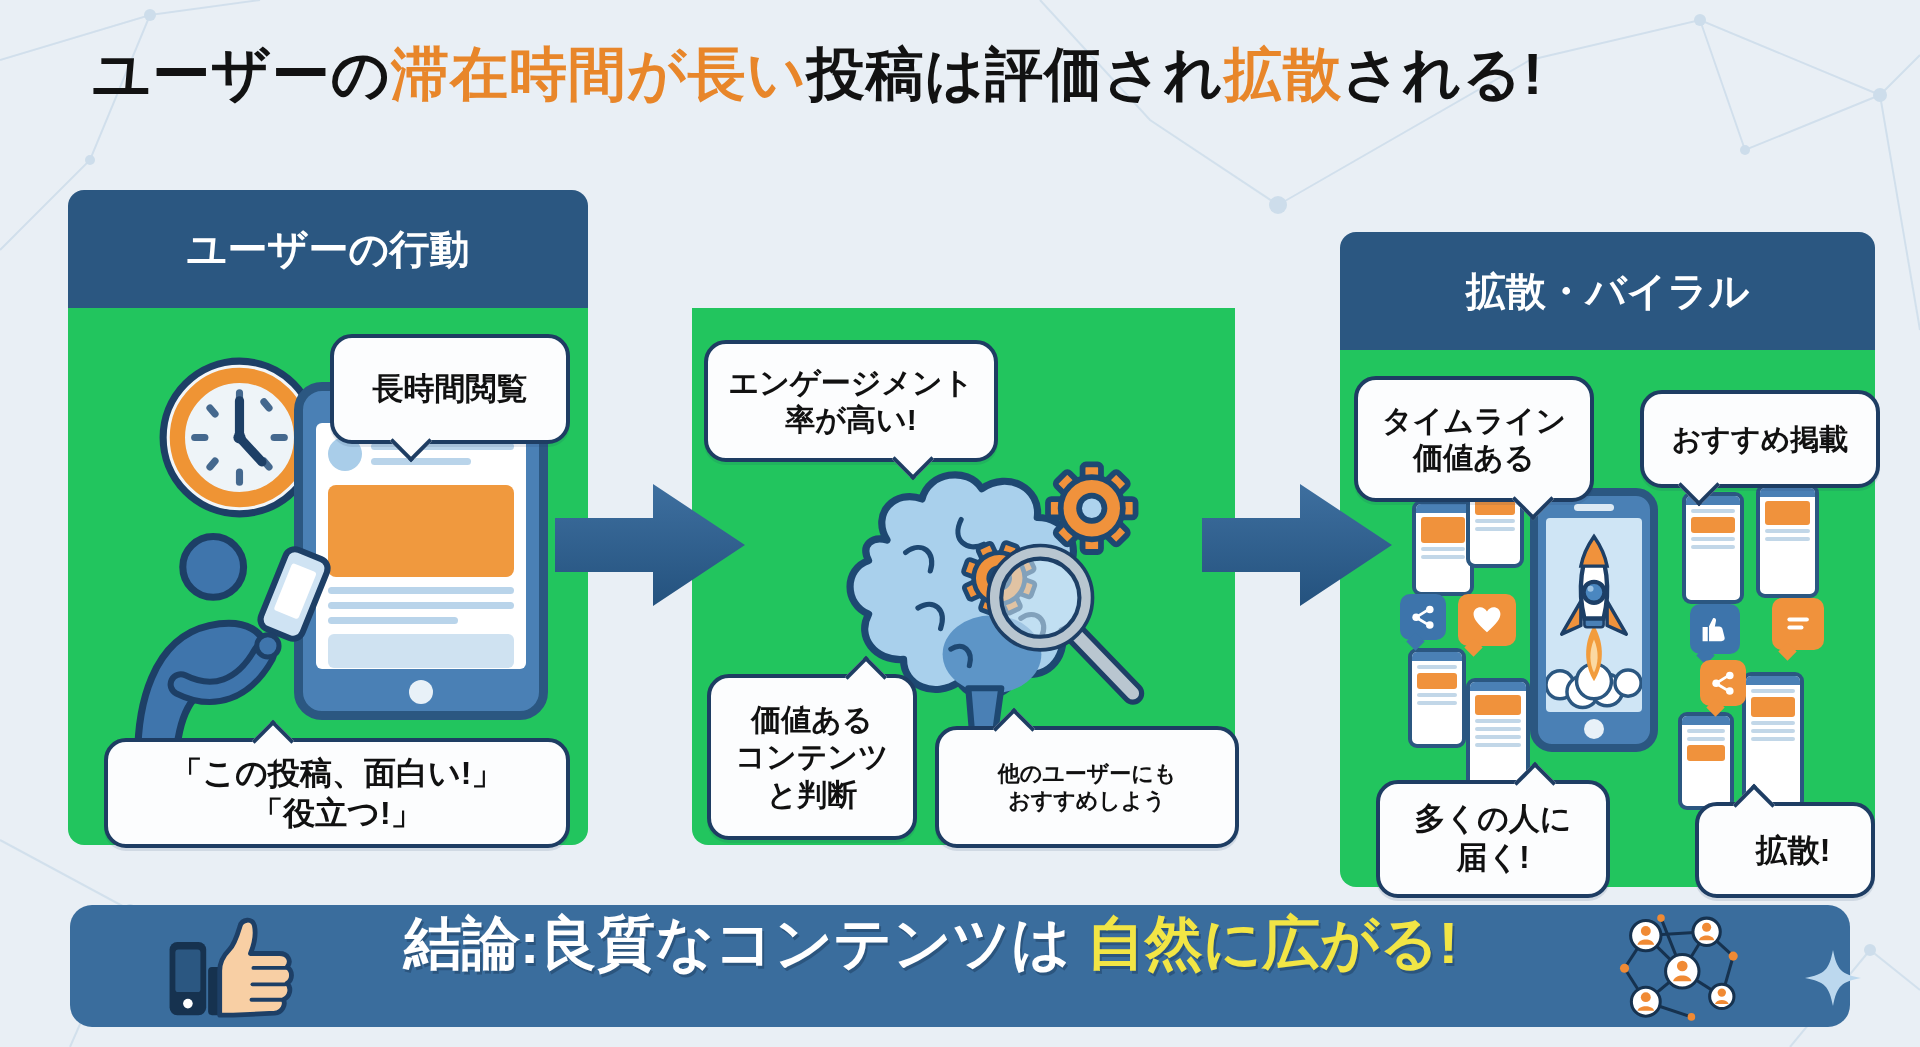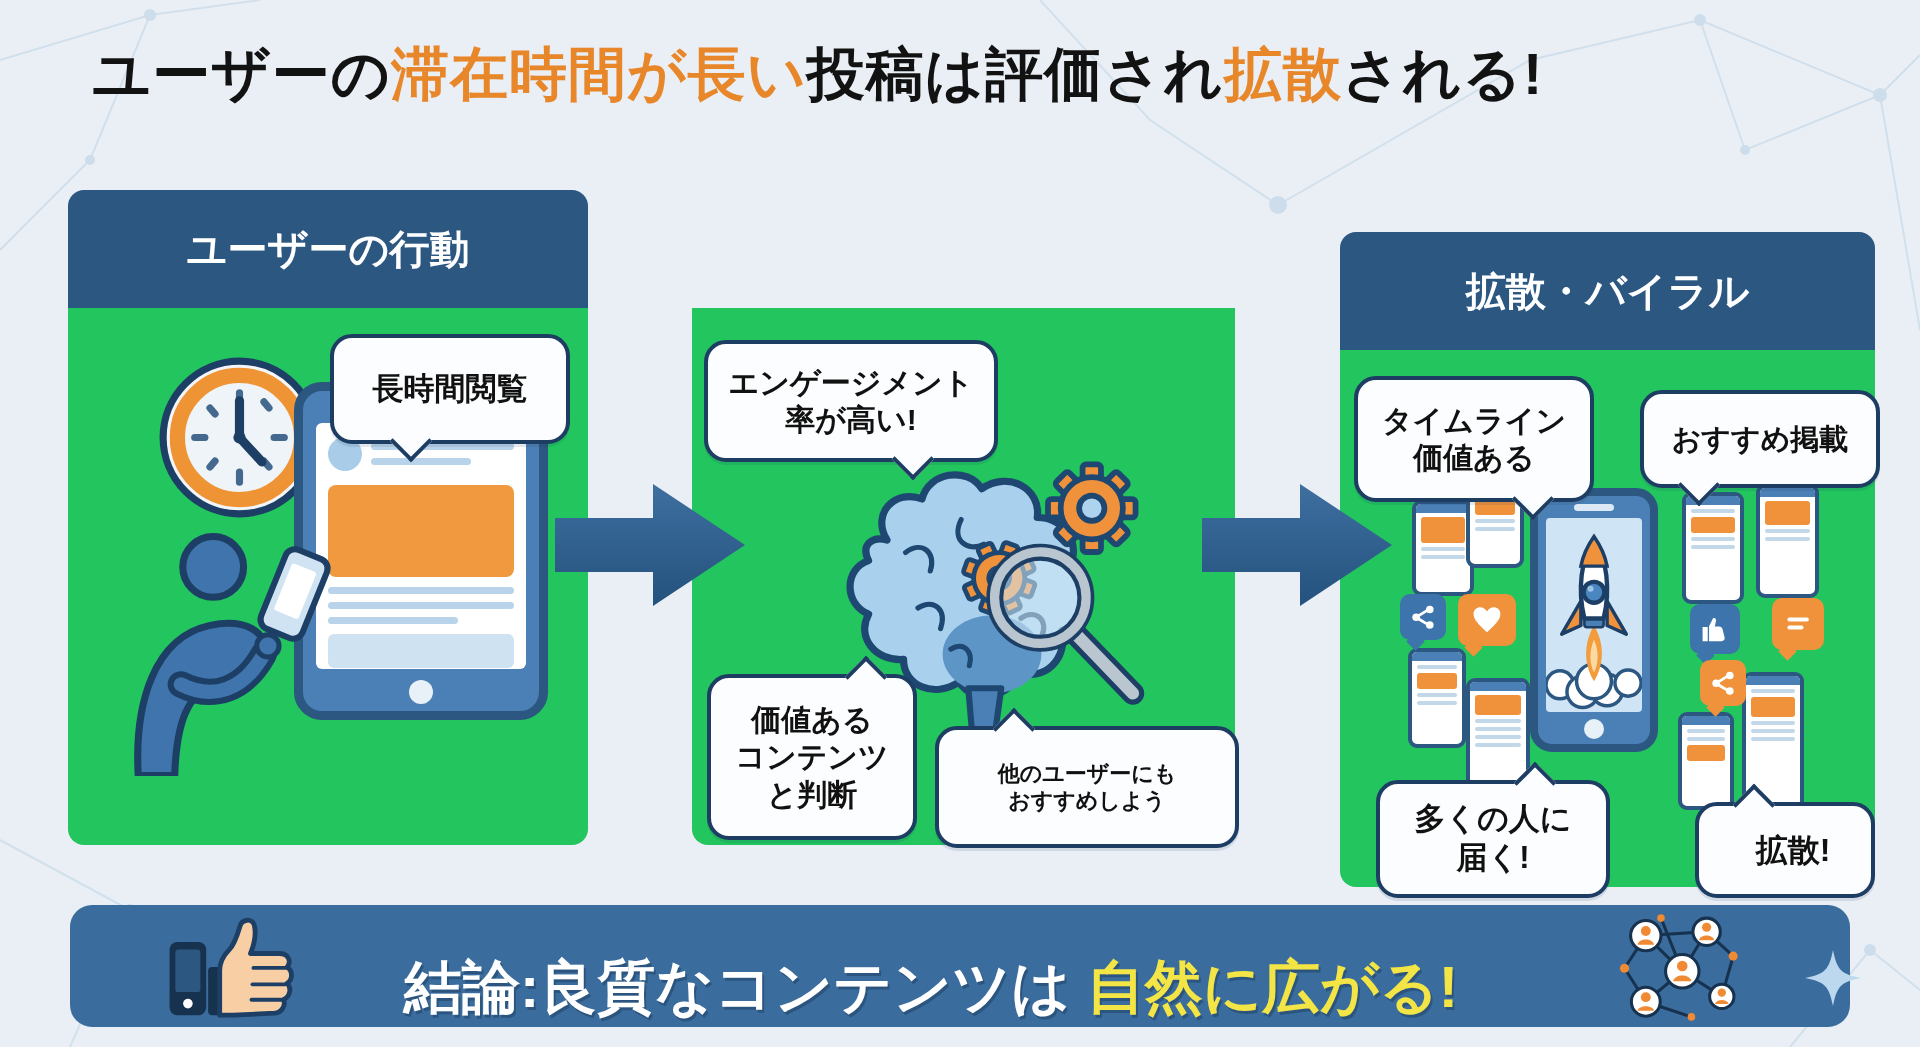--- a/index.html
+++ b/index.html
@@ -140,21 +140,21 @@
   .ib svg { width:62%; height:62%; }
 
   
   .footer {
     position:absolute; left:70px; top:905px; width:1780px; height:122px;
     background:#3a6d9d; border-radius:22px; z-index:2;
   }
   .f-thumb { position:absolute; left:92px; top:8px; width:152px; height:106px; }
   .f-text {
     position:absolute; left:262px; right:320px; top:0; bottom:0;
-    display:flex; align-items:flex-end; justify-content:center;
+    display:flex; align-items:flex-start; justify-content:center;
     font-size:58px; font-weight:900; color:#fff; white-space:nowrap;
     text-shadow:2px 3px 0 rgba(16,40,68,0.35);
     gap:16px;
   }
   .f-text .yellow { color:#f2e545; }
   .f-net { position:absolute; left:1528px; top:4px; width:164px; height:114px; }
   .sparkle { position:absolute; left:1802px; top:948px; width:62px; height:60px; z-index:3; }
 </style>
 </head>
 <body>
@@ -241,20 +241,25 @@
           <rect x="150" y="18" width="44" height="84" rx="10" fill="#cfe3f3" stroke="#1d3f66" stroke-width="6"></rect>
           <rect x="159" y="32" width="26" height="50" rx="3" fill="#ffffff"></rect>
         </g>
         <circle cx="92" cy="34" r="30" fill="#3f75ac" stroke="#1d3f66" stroke-width="7"></circle>
         <path d="M18,240 C14,168 34,104 88,92 C124,84 146,98 144,122 C142,148 120,160 98,156 C72,152 56,178 54,240 Z" fill="#3f75ac" stroke="#1d3f66" stroke-width="7" stroke-linejoin="round"></path>
         <path d="M60,150 C92,166 122,156 142,120" stroke="#1d3f66" stroke-width="26" fill="none" stroke-linecap="round"></path>
         <path d="M60,150 C92,166 122,156 142,120" stroke="#3f75ac" stroke-width="14" fill="none" stroke-linecap="round"></path>
         <circle cx="146" cy="112" r="11" fill="#3f75ac" stroke="#1d3f66" stroke-width="5"></circle>
       </svg>
 
+      <div class="bubble b-p1-bot">
+        <span>「この投稿、面白い!」</span>
+        <span>「役立つ!」</span>
+        <i class="tail tail-up" style="left:150px"></i>
+      </div>
     </div>
   </section>
 
   <svg class="arrow" id="arrow1" viewBox="0 0 190 150">
     <defs>
       <linearGradient id="ag1" x1="0" y1="0" x2="0" y2="1">
         <stop offset="0" stop-color="#3e6f9f"></stop>
           <stop offset="1" stop-color="#24527e"></stop>
       </linearGradient>
     </defs>

